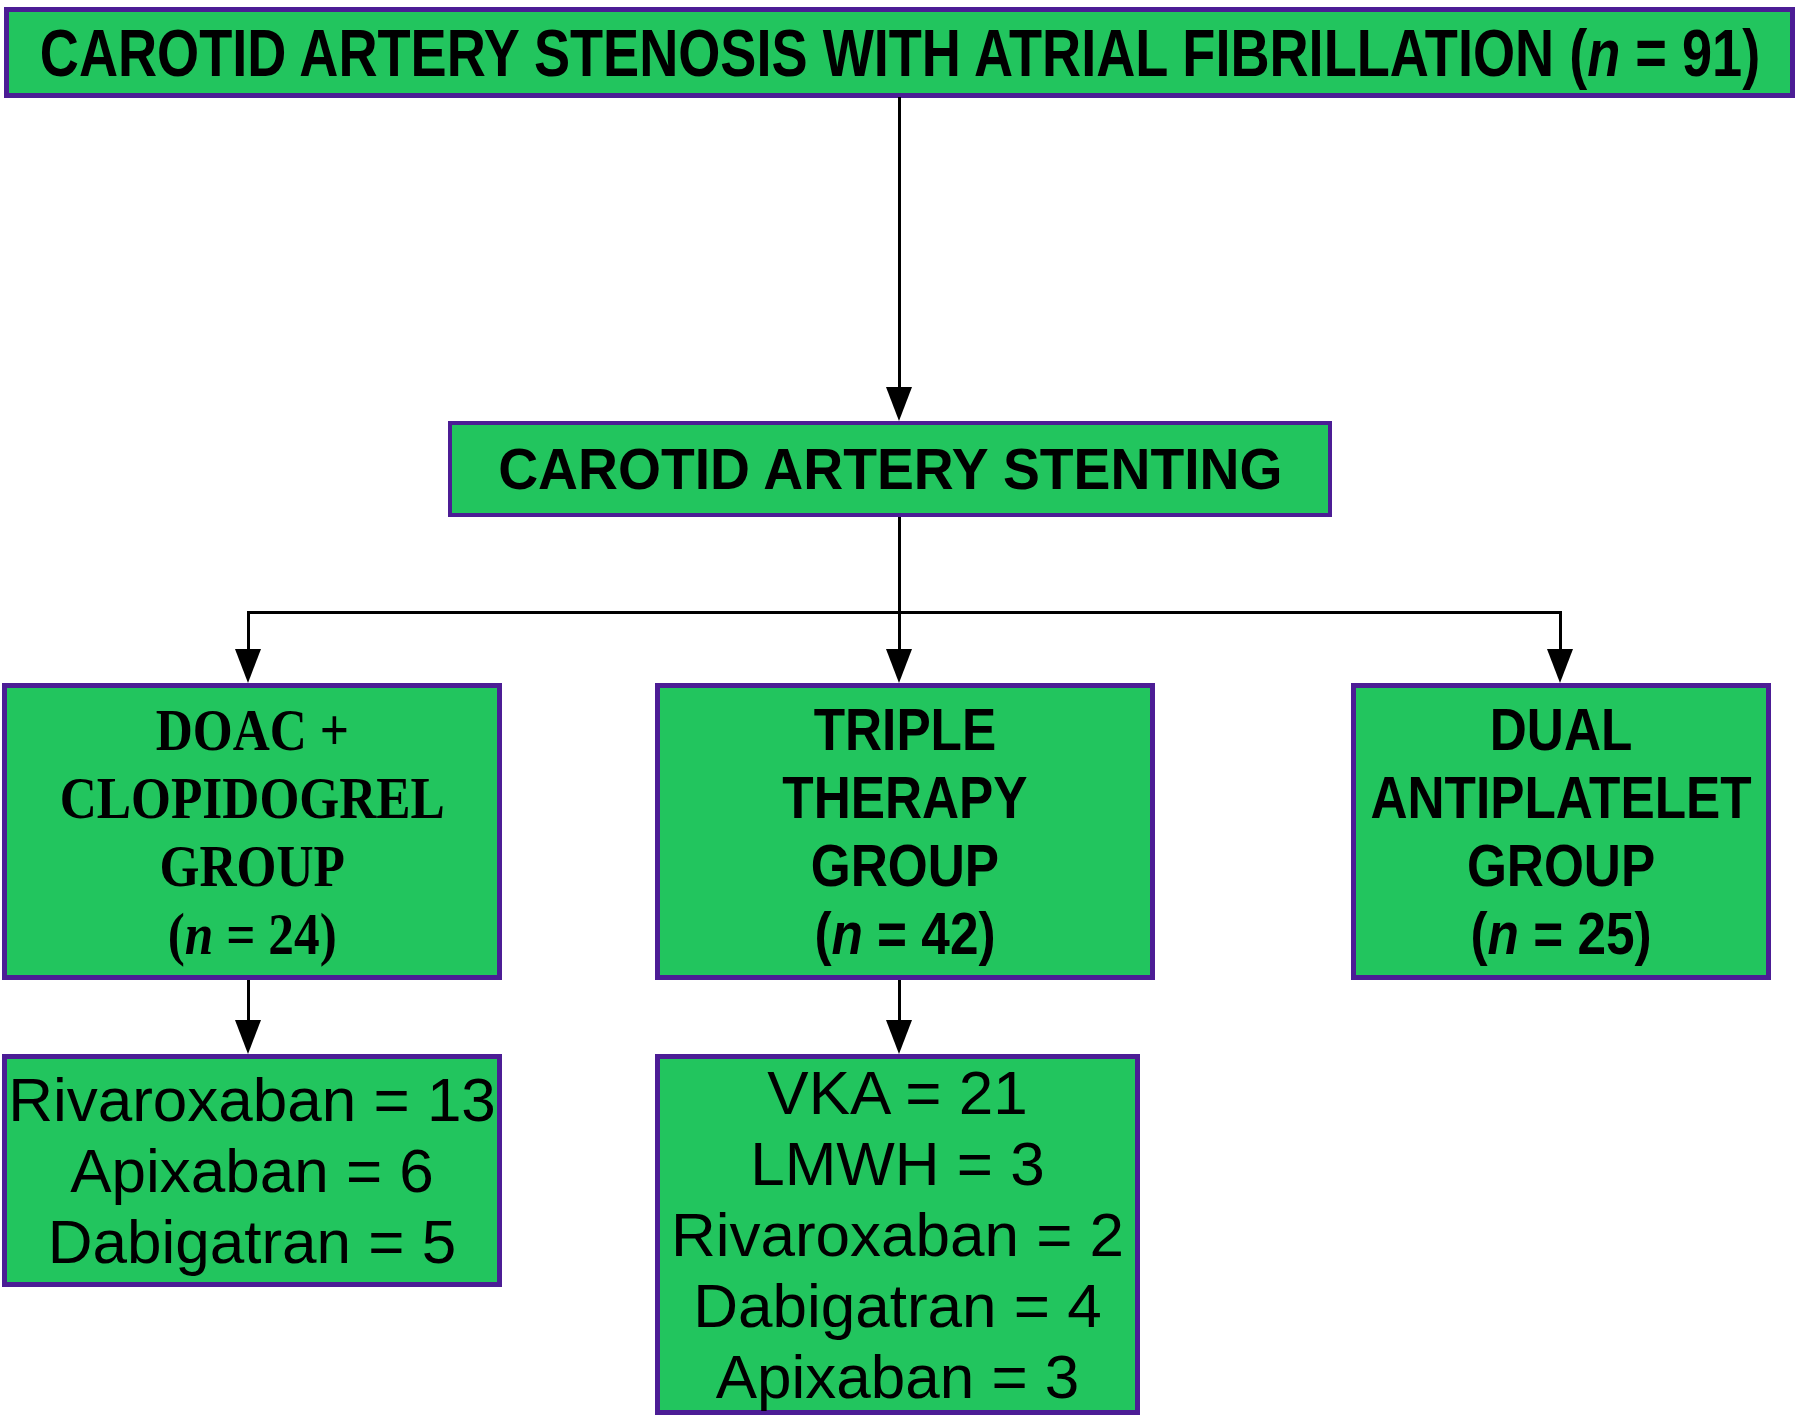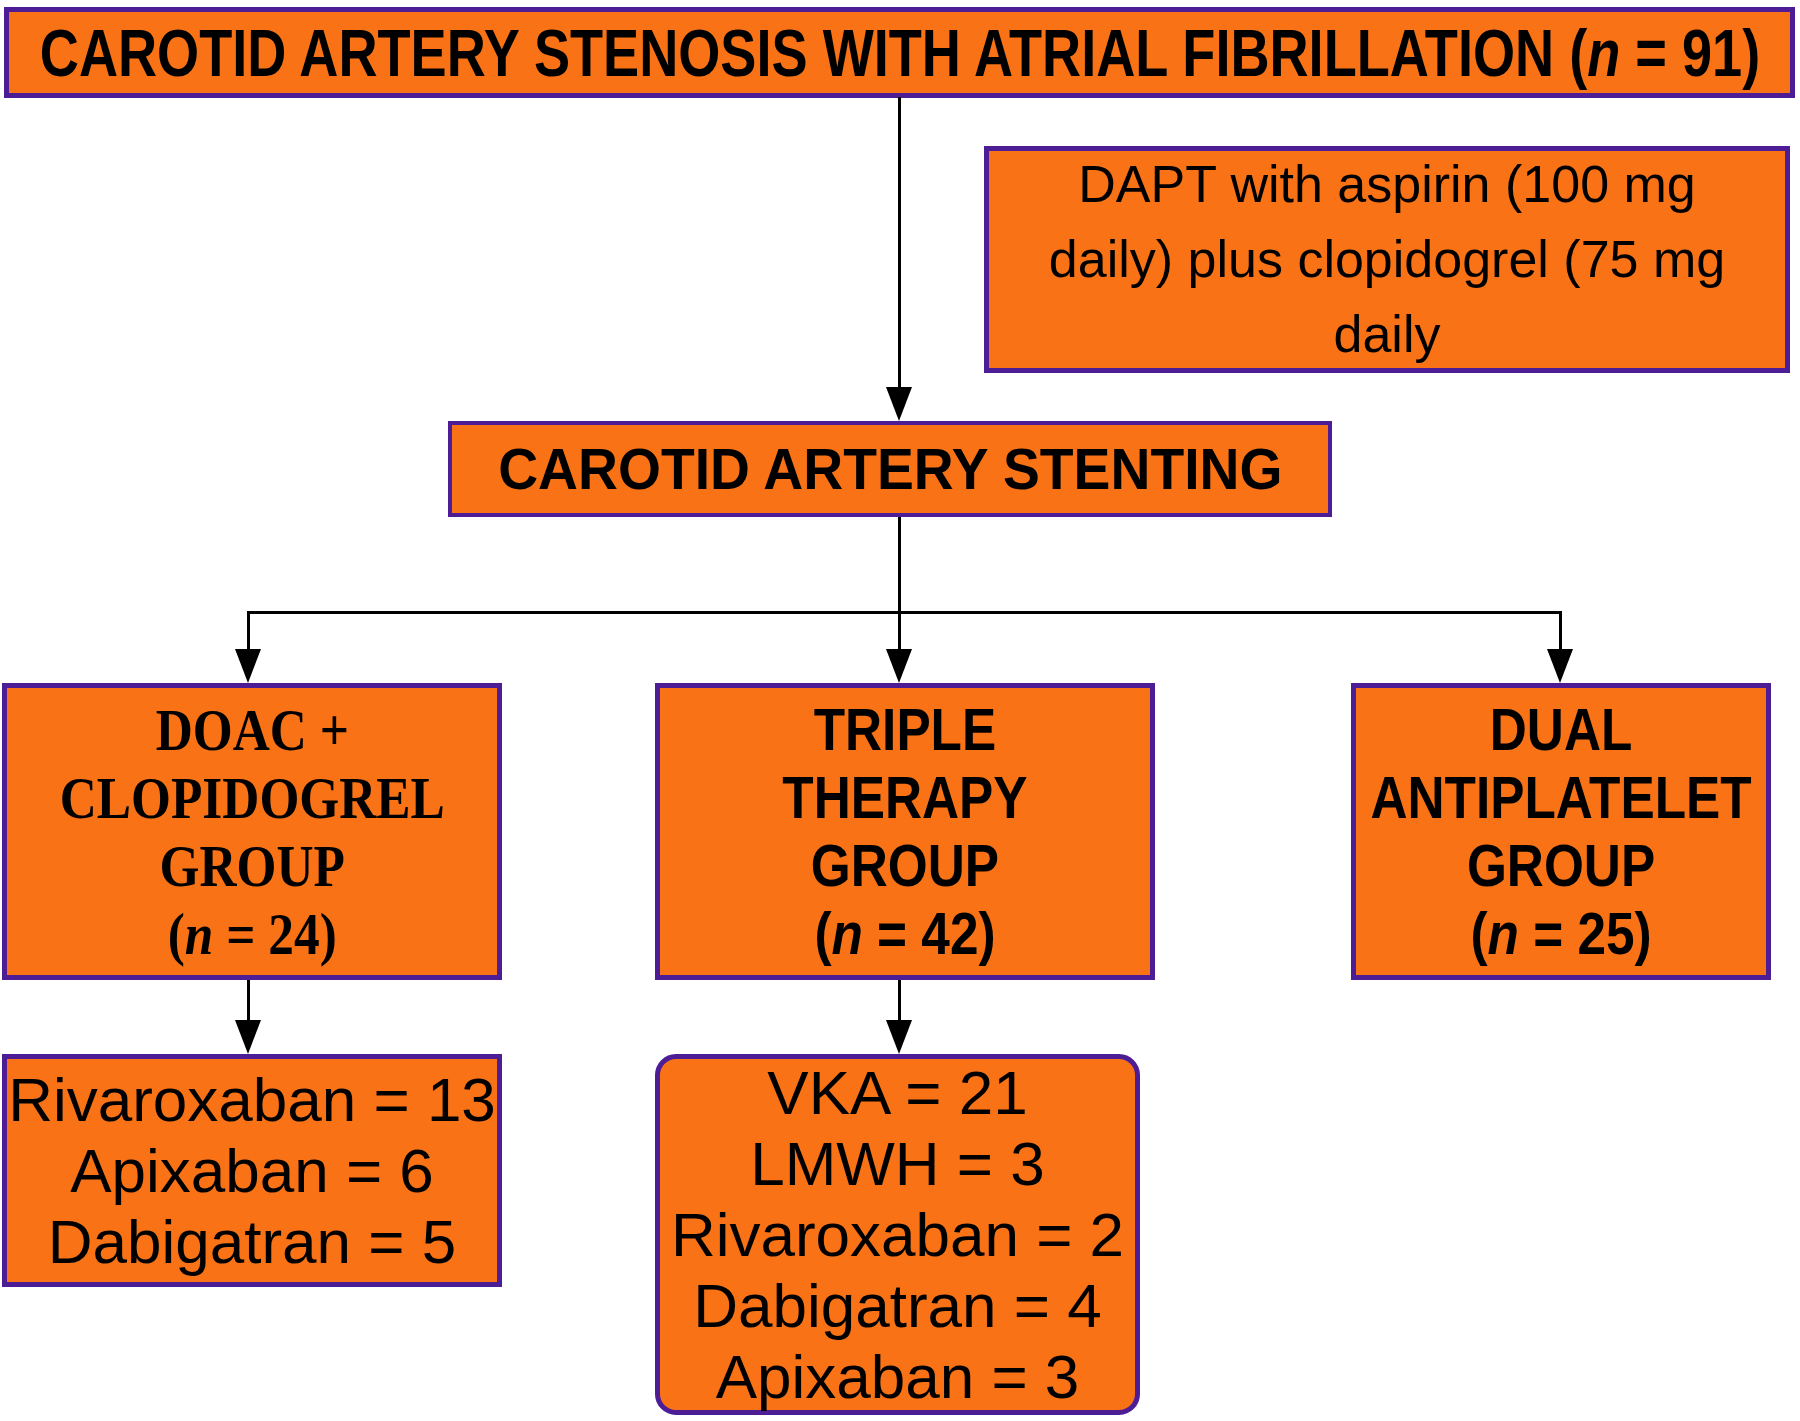--- a/index.html
+++ b/index.html
@@ -8,21 +8,21 @@
     width: 1800px;
     height: 1421px;
     background: #ffffff;
     color: #000000;
     font-family: "Liberation Sans", "DejaVu Sans", sans-serif;
     overflow: hidden;
   }
   .box {
     position: absolute;
     box-sizing: border-box;
-    background: #f97316;
+    background: #22c55e;
     border: 5px solid #4c1d95;
     display: flex;
     flex-direction: column;
     align-items: center;
     justify-content: center;
     text-align: center;
   }
   .bold { font-weight: 700; }
   .nowrap { white-space: nowrap; }
   .nvar { font-style: italic; }
@@ -37,21 +37,21 @@
   #stenting-box .condense { transform: scaleX(0.97); transform-origin: center; }
 
   .group-box { top: 683px; height: 297px; font-size: 59px; }
   #doac-group-box { left: 2px; width: 500px; font-family: Liberation Serif, serif; }
   #triple-group-box { left: 655px; width: 500px; }
   #dual-group-box { left: 1329px; width: 420px; margin-left: 22px; }
   .group-text { transform: scaleX(0.87); transform-origin: center; line-height: 68px; }
 
   .breakdown-box { top: 1054px; font-size: 62px; line-height: 71px; }
   #doac-breakdown-box { left: 2px; width: 500px; height: 233px; }
-  #triple-breakdown-box { left: 655px; width: 485px; height: 361px; border-radius: 21px; }
+  #triple-breakdown-box { left: 655px; width: 485px; height: 361px; }
 
   
   .vline { position: absolute; width: 3px; background: #000000; }
   .hline { position: absolute; height: 3px; background: #000000; }
   .arrow {
     position: absolute; width: 0; height: 0;
     border-left: 13px solid transparent;
     border-right: 13px solid transparent;
     border-top: 34px solid #000000;
   }
@@ -72,25 +72,20 @@
 </style>
 </head>
 <body>
 
 <div class="canvas">
 
   <div class="box bold" id="population-box">
     <div class="condense nowrap"><span>CAROTID ARTERY STENOSIS WITH ATRIAL FIBRILLATION (</span><i class="nvar">n</i><span> = 91)</span></div>
   </div>
 
-  <div class="box" id="dapt-box">
-    <div class="nowrap">DAPT with aspirin (100 mg</div>
-    <div class="nowrap">daily) plus clopidogrel (75 mg</div>
-    <div class="nowrap">daily</div>
-  </div>
 
   <div class="box bold" id="stenting-box">
     <div class="condense nowrap">CAROTID ARTERY STENTING</div>
   </div>
 
   <div class="box bold group-box" id="doac-group-box">
     <div class="group-text">
       <div class="nowrap">DOAC +</div>
       <div class="nowrap">CLOPIDOGREL</div>
       <div class="nowrap">GROUP</div>

